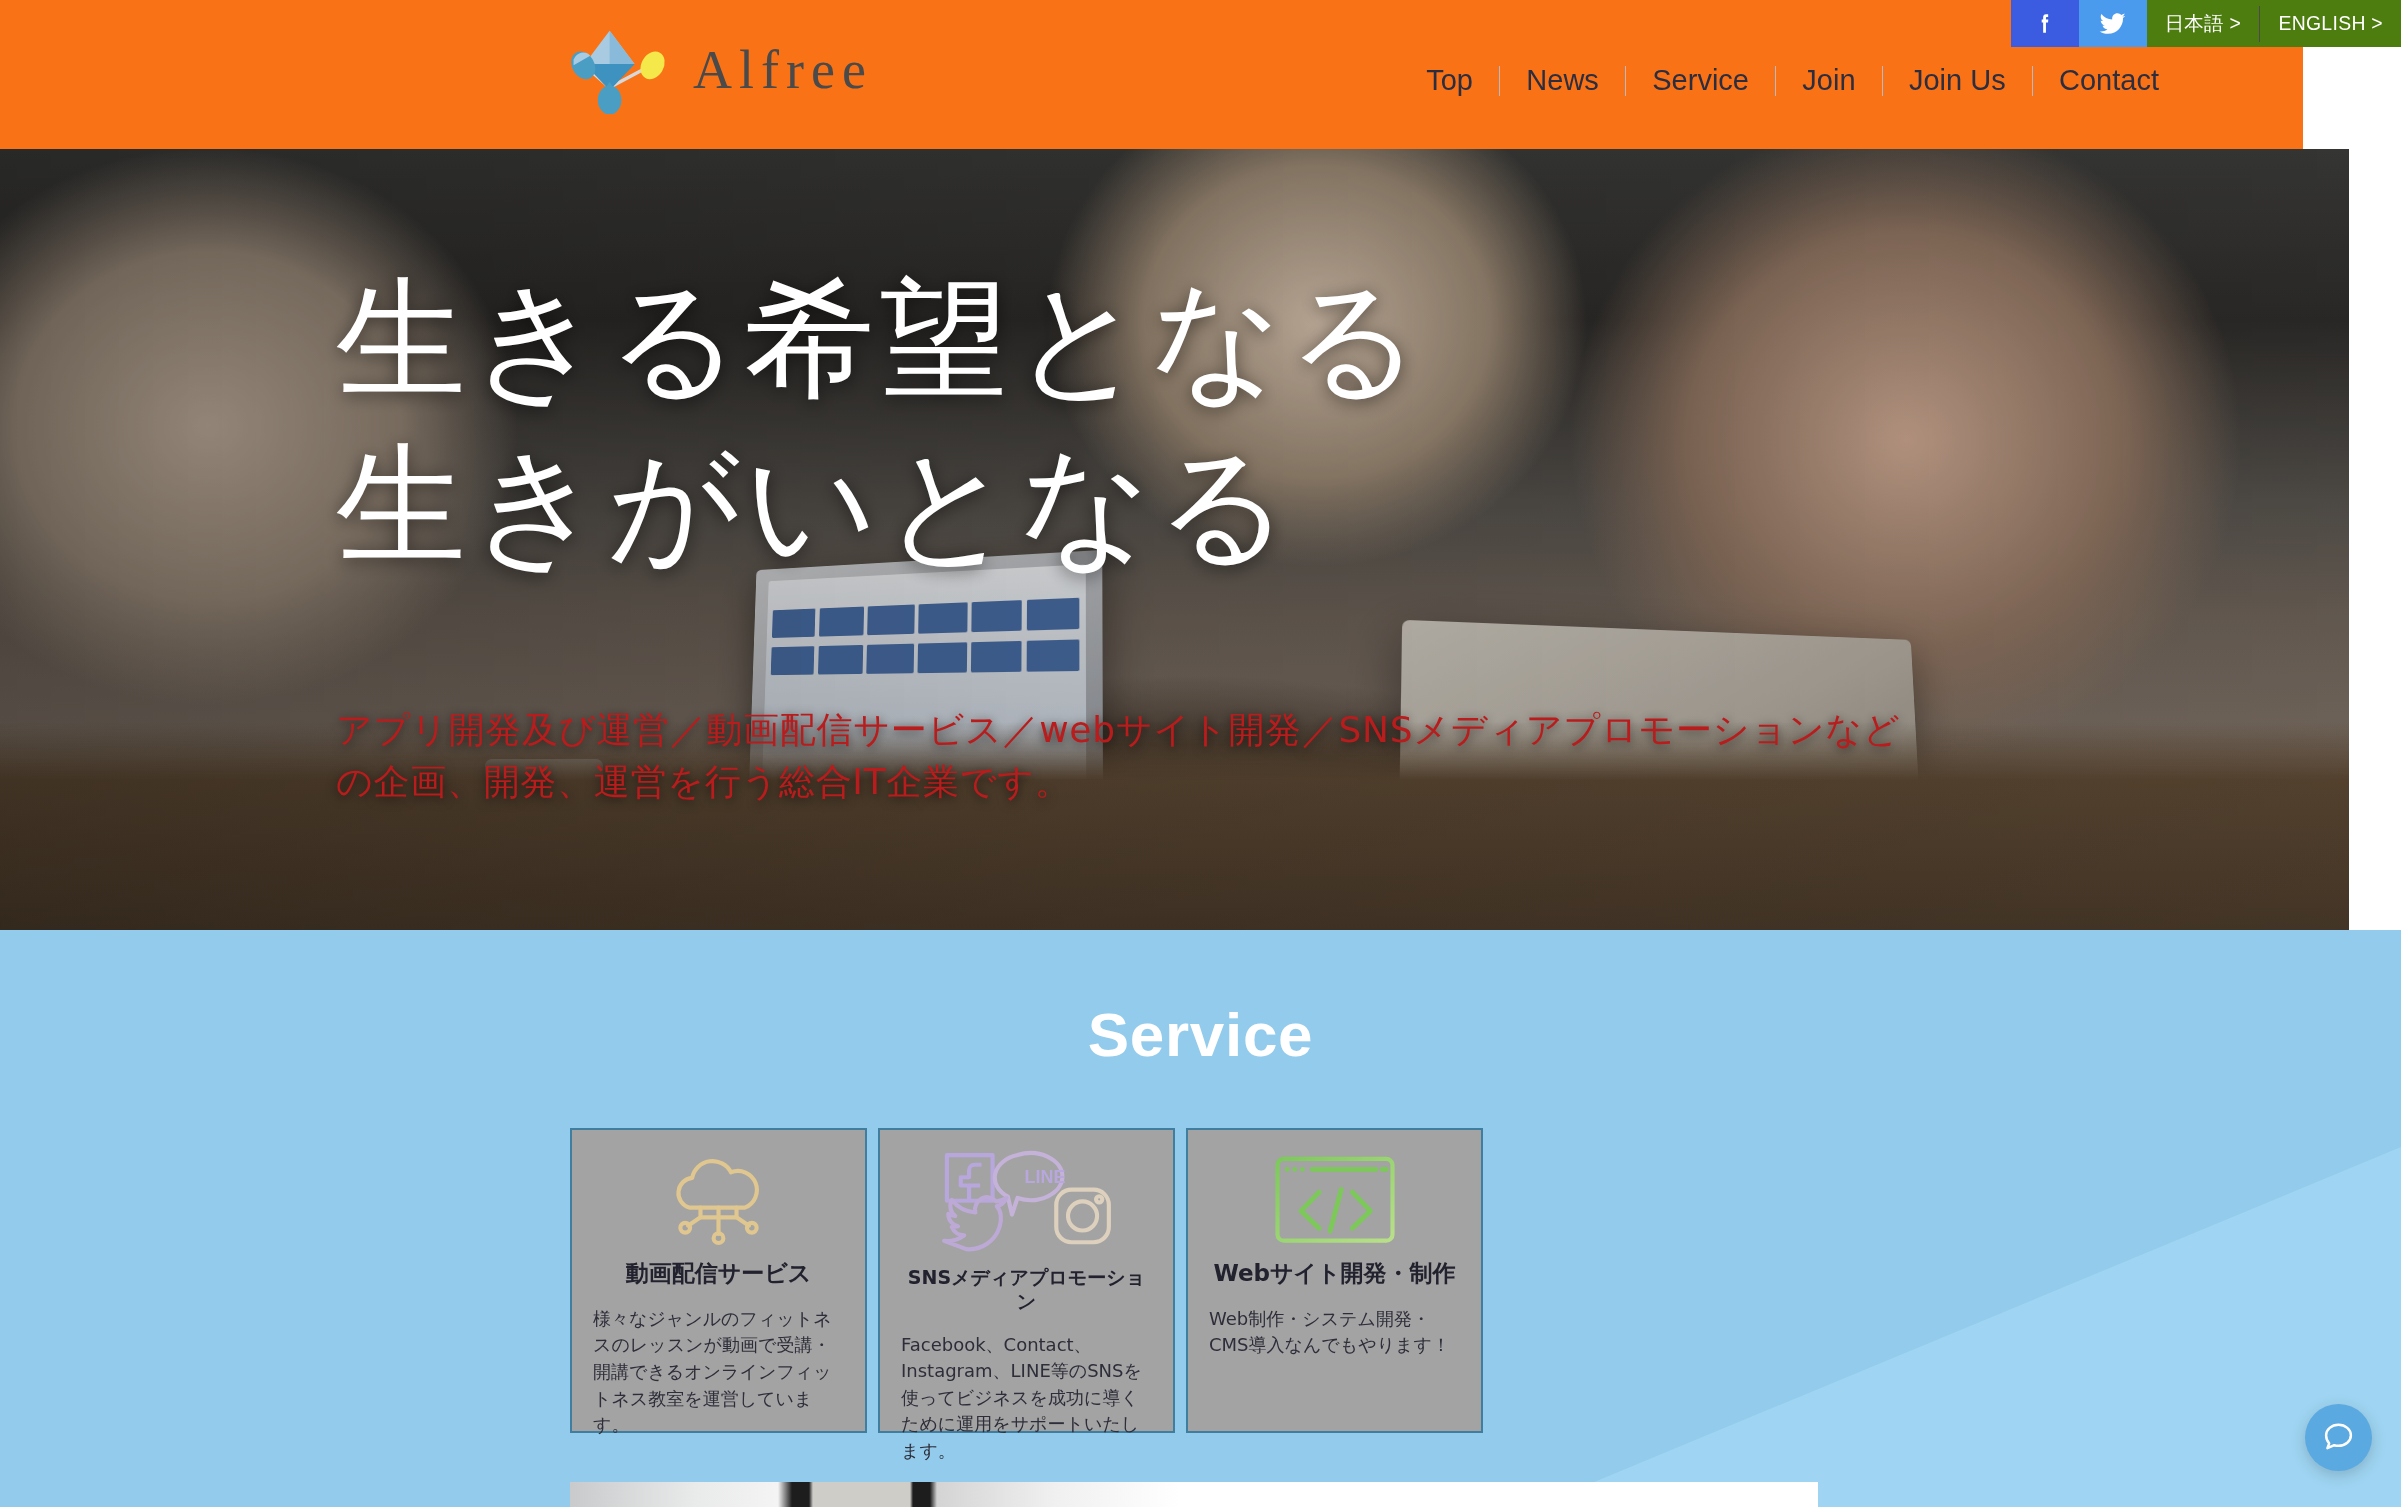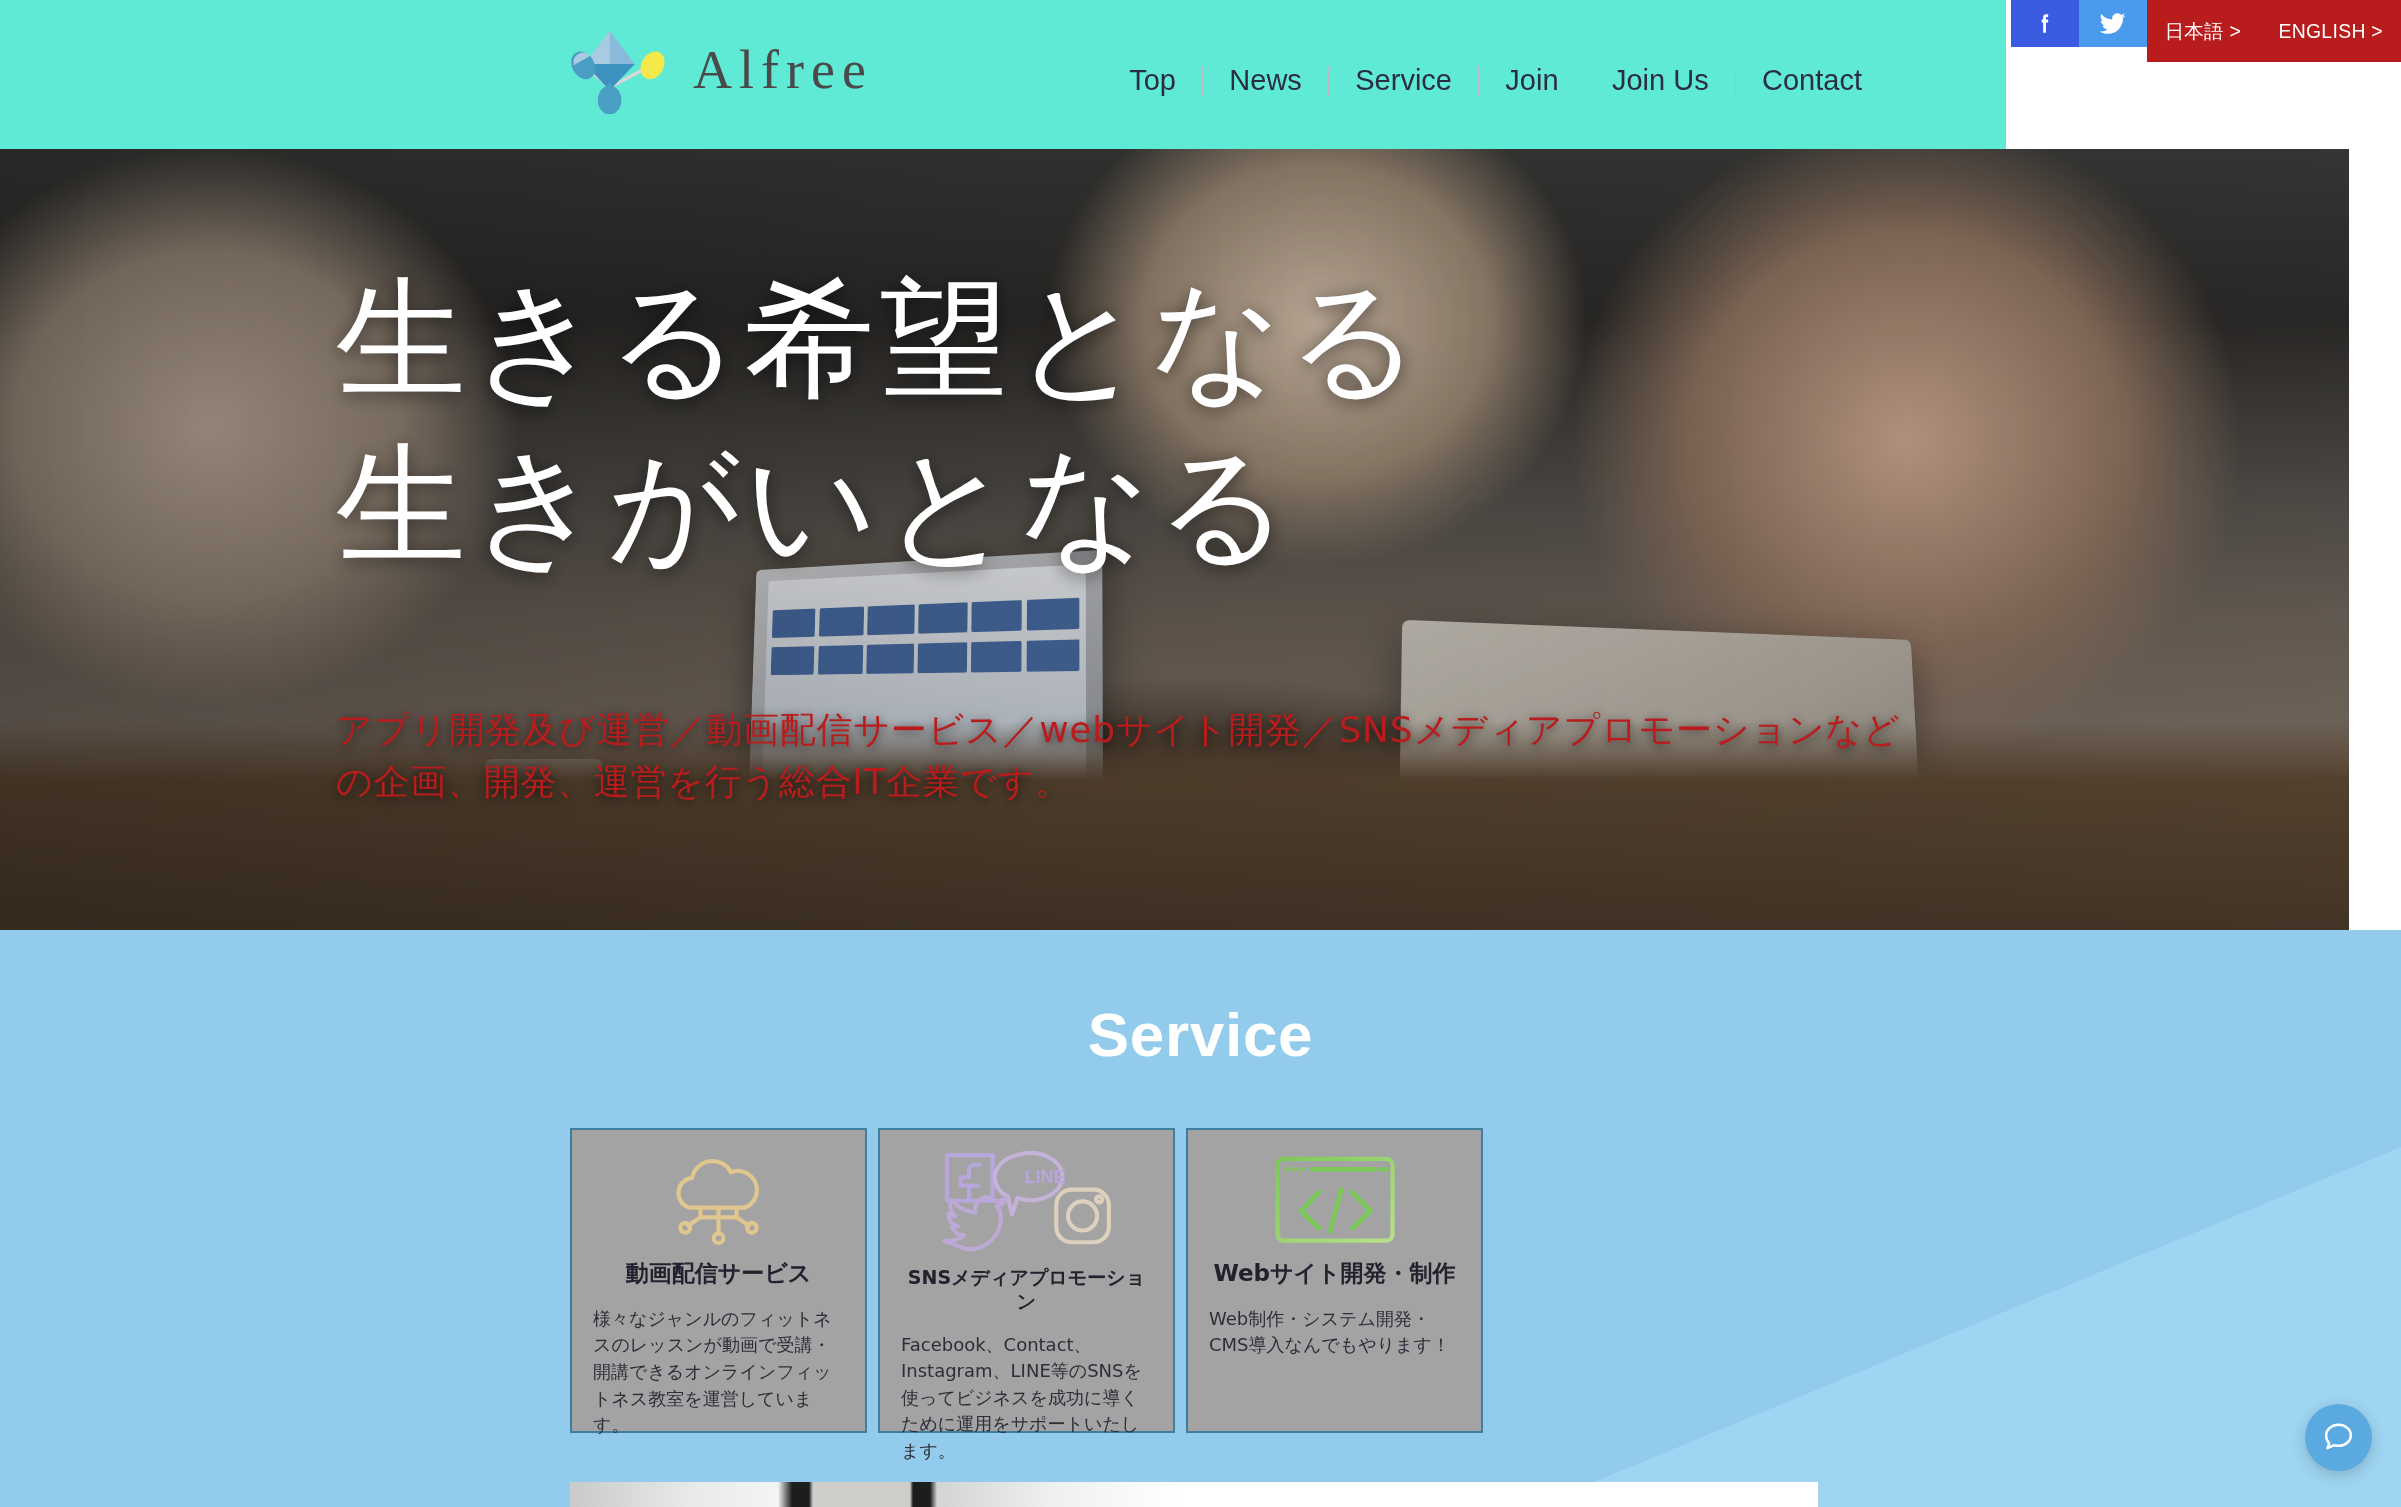--- a/index.html
+++ b/index.html
@@ -19,33 +19,33 @@
   }
   .topbar-inner{ display:flex; height:47px; }
   .social-btn{
     width:68px; height:47px;
     display:flex; align-items:center; justify-content:center;
     cursor:pointer;
   }
   .social-btn.fb{ background:#3b5ce0; }
   .social-btn.tw{ background:#4a9bee; }
   .social-btn svg{ display:block; }
-  .lang-group{ background:#b91c1c; display:flex; height:62px; align-items:stretch;text-align:center; }
+  .lang-group{ background:#4d7c0f; display:flex; height:47px; align-items:stretch;text-align:center; }
   .lang-btn{
     display:flex; align-items:center; justify-content:center;
     color:#ffffff; font-size:19.4px; letter-spacing:0.3px;
     padding:0 18px; cursor:pointer; white-space:nowrap;
     font-family:"Liberation Sans","DejaVu Sans",sans-serif;
   }
   .lang-sep{ width:1.4px; background:#4a4a4a; margin:5.5px 0; }
 
   
   .header{
-    position:absolute; top:0; left:0; width:2006px; height:149px;
-    background:#5eead4; z-index:30;
+    position:absolute; top:0; left:0; width:2303px; height:149px;
+    background:#f97316; z-index:30;
   }
   .logo{
     position:absolute; left:568px; top:25px;
     display:flex; align-items:center; gap:21px;
     cursor:pointer;
   }
   .logo-mark{ width:104px; height:89px; display:block; }
   .logo-text{
     font-family:"Liberation Serif","DejaVu Serif",serif;
     font-size:54px; color:#4a4a4a; letter-spacing:7px;

